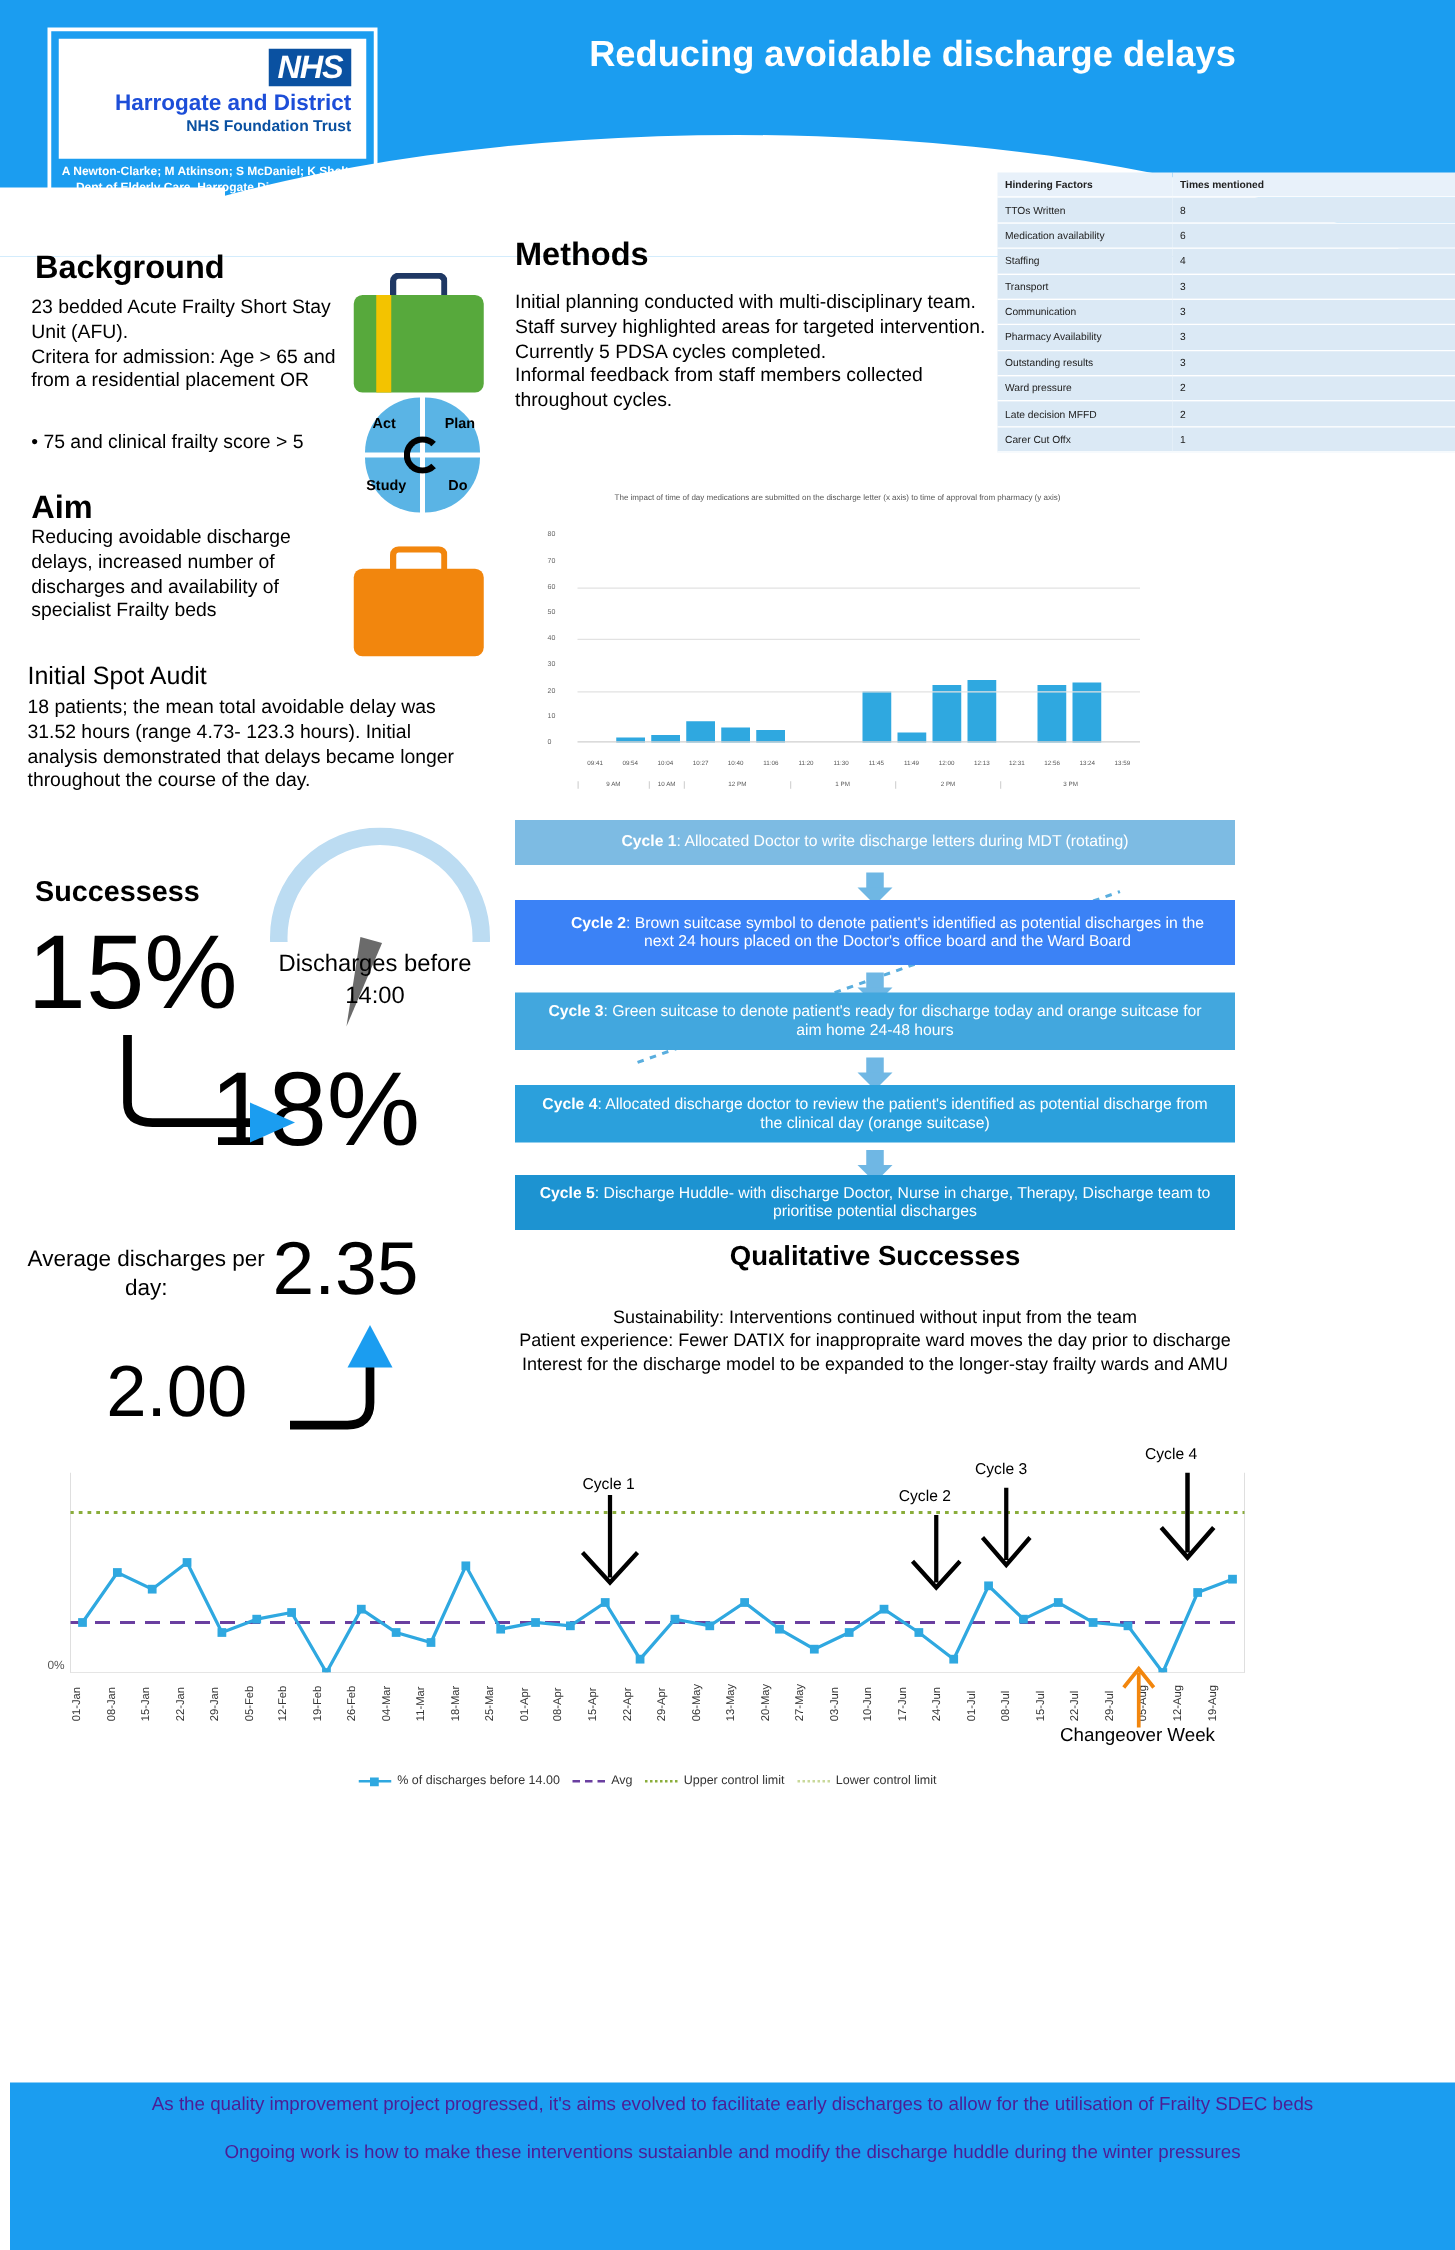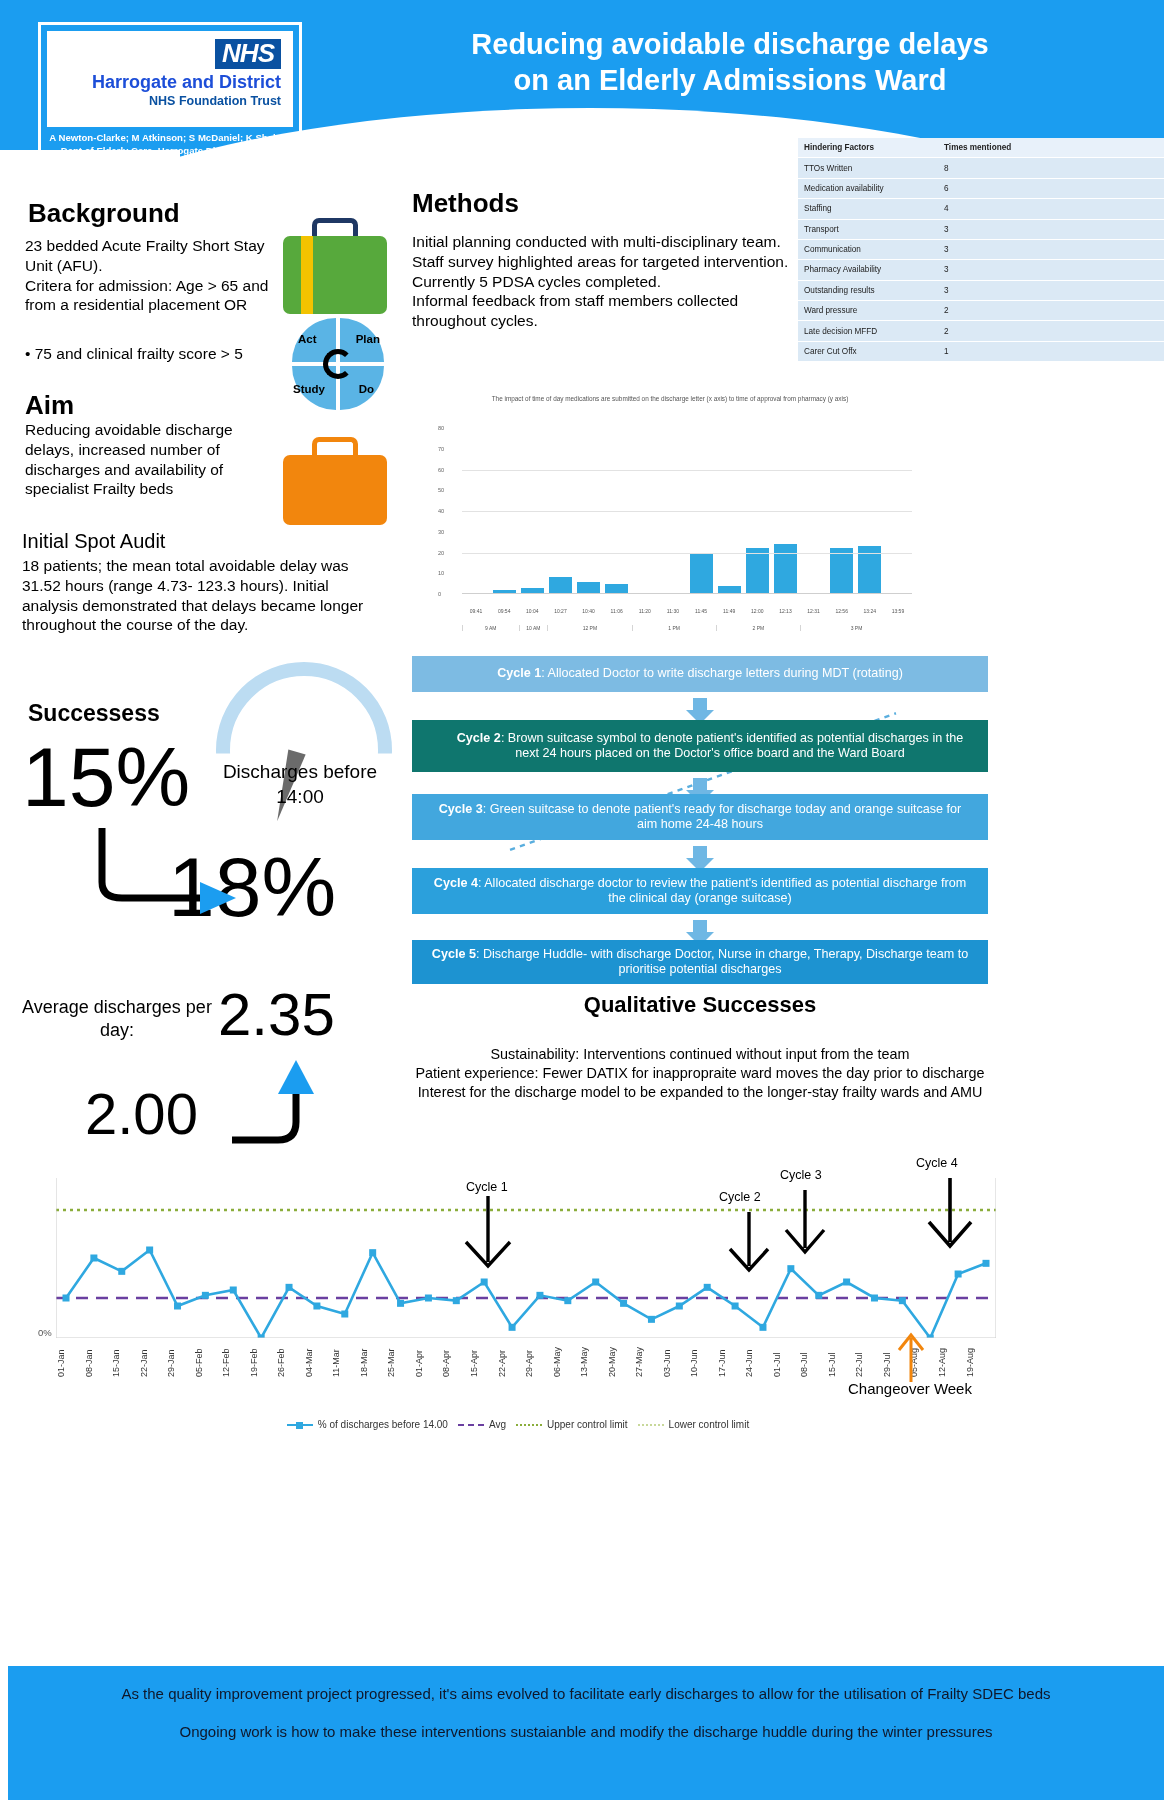--- a/index.html
+++ b/index.html
@@ -189,22 +189,22 @@
   .lg-line.sq:after{
     content:""; position:absolute; left:9px; top:-3.5px; width:7px; height:7px; background:#2fa8e0;
   }
   .lg-dash{ width:26px; height:0; border-top:2.4px dashed #6a3fa0; }
   .lg-dot-u{ width:26px; height:0; border-top:2.4px dotted #8aad3b; }
   .lg-dot-l{ width:26px; height:0; border-top:2.4px dotted #c8d89a; }
   .cyc-ann{ position:absolute; font-size:12.5px; color:#000; }
   
   .footer{
     position:absolute; left:8px; bottom:0; width:1156px; height:134px;
-    background:#1b9df0; color:#0f172a; text-align:center;
-    font-size:15px; line-height:1.35; padding:18px 60px;
+    background:#1b9df0; color:#4c1d95; text-align:center;
+    font-size:15px; line-height:1.35; padding:8px 60px;
   }
   .footer p + p { margin-top:18px; }
   #changeover{ position:absolute; left:848px; top:1380px; font-size:15px; }
 </style>
 </head>
 <body>
 
 <div class="header">
   <div class="header-curve"></div>
   <div class="header-curve2"></div>
@@ -217,21 +217,20 @@
     <div class="trust-sub">NHS Foundation Trust</div>
   </div>
   <div class="authors">
     <div>A Newton-Clarke; M Atkinson; S McDaniel; K Shelton</div>
     <div>Dept of Elderly Care, Harrogate District Hospital</div>
   </div>
 </div>
 
 <div class="poster-title">
   <div>Reducing avoidable discharge delays</div>
-  <div>on an Elderly Admissions Ward</div>
 </div>
 
 <table class="hinder-table">
   <thead>
       <tr>
     <th>Hindering Factors</th>
     <th>Times mentioned</th>
   </tr>
     </thead>
   <tbody id="hinder-body">
@@ -382,21 +381,21 @@
 </div>
 
 <div id="cycle-stack">
     <div class="cyc" style="top: 656px; height: 36px; background: rgb(125, 187, 227);">
       <div><b>Cycle 1</b><span>: Allocated Doctor to write discharge letters during MDT (rotating)</span></div>
     </div>
     <div class="arrow-d" style="top: 698px;">
       <div class="stem"></div>
       <div class="tip"></div>
     </div>
-    <div class="cyc" style="top: 720px; height: 52px; background: #0f766e; padding-left: 36px;">
+    <div class="cyc" style="top: 720px; height: 52px; background: #3b82f6; padding-left: 36px;">
       <div><b>Cycle 2</b><span>: Brown suitcase symbol to denote patient's identified as potential discharges in the next 24 hours placed on the Doctor's office board and the Ward Board</span></div>
     </div>
     <div class="arrow-d" style="top: 778px;">
       <div class="stem"></div>
       <div class="tip"></div>
     </div>
     <div class="cyc" style="top: 794px; height: 46px; background: rgb(66, 167, 222);">
       <div><b>Cycle 3</b><span>: Green suitcase to denote patient's ready for discharge today and orange suitcase for aim home 24-48 hours</span></div>
     </div>
     <div class="arrow-d" style="top: 846px;">

